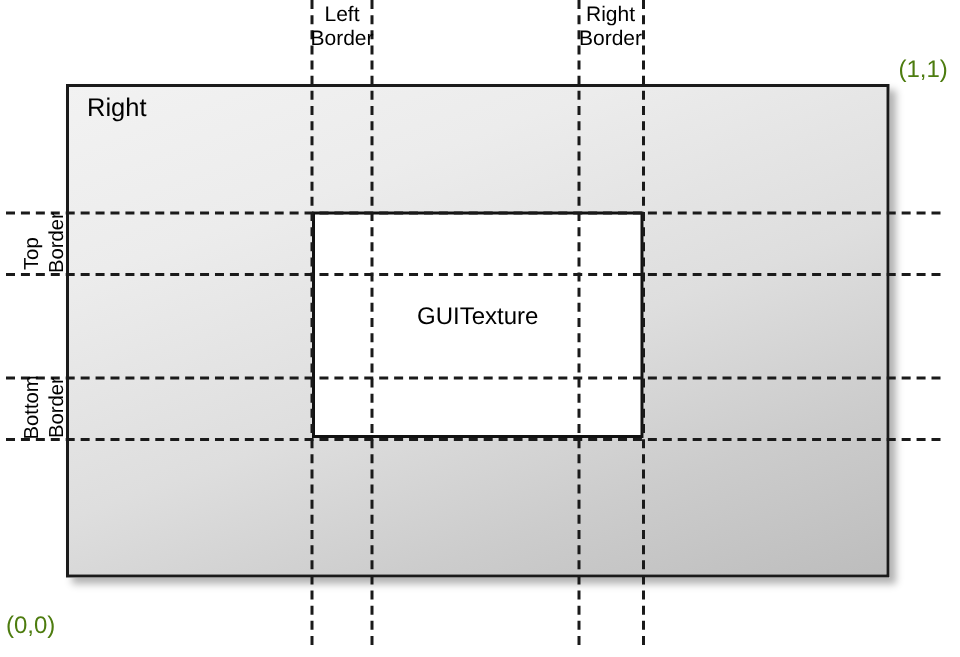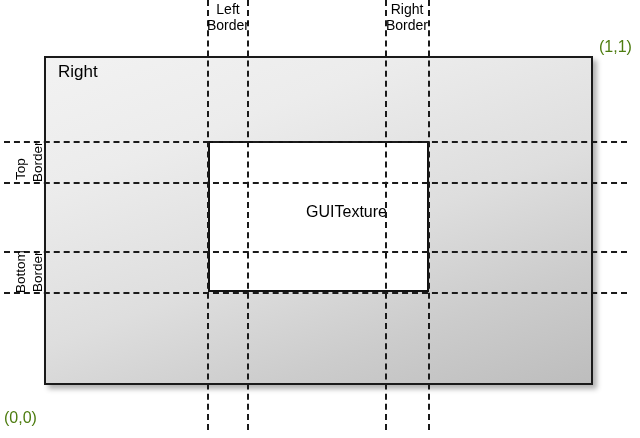--- a/index.html
+++ b/index.html
@@ -89,21 +89,20 @@
     color: #000000;
   }
   .texture-label {
     position: absolute;
     left: 208px;
     top: 203px;
     width: 221px;
     text-align: center;
     font-size: 16px;
     color: #000000;
-    margin-left: 28px;
   }
   .corner-label {
     position: absolute;
     font-size: 16px;
     color: #4d7c0f;
   }
   .corner-11 { left: 599px; top: 38px; }
   .corner-00 { left: 4px;  top: 409px; }
 </style>
 </head>

